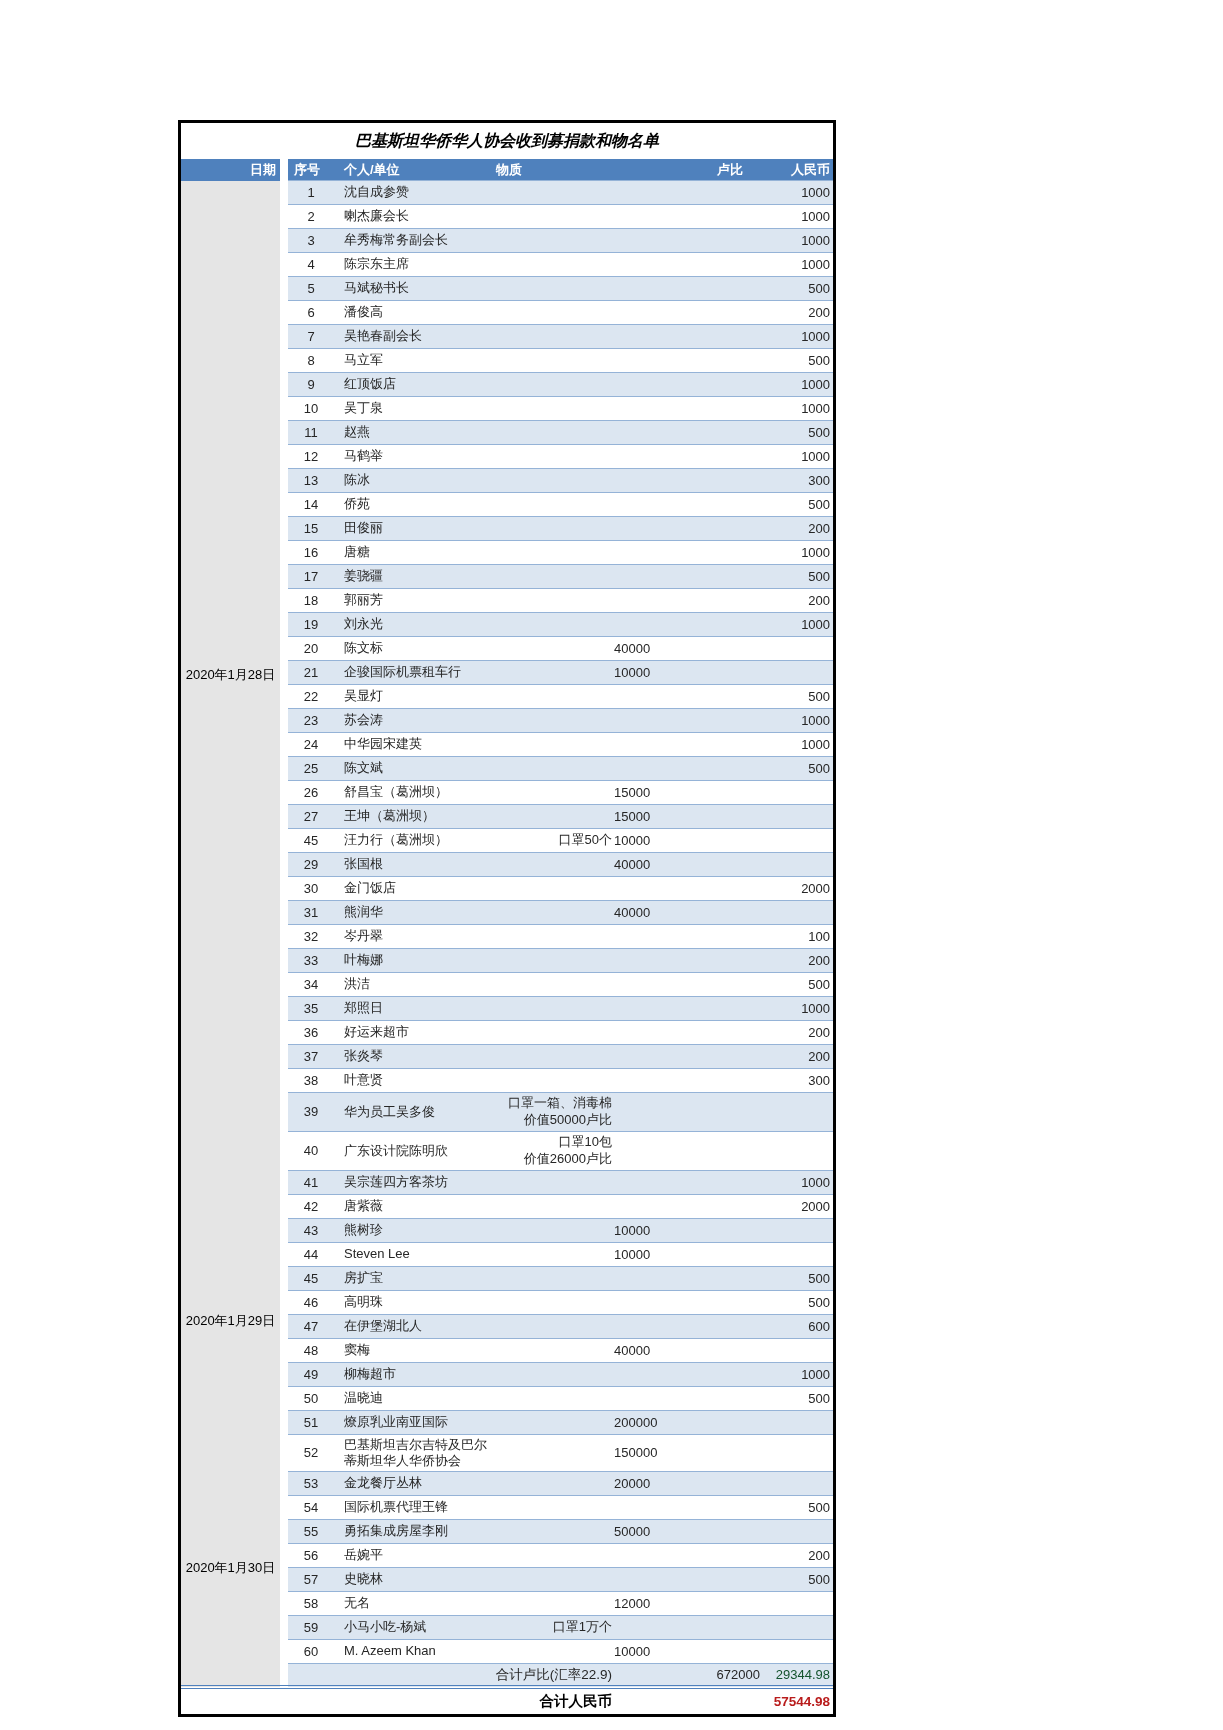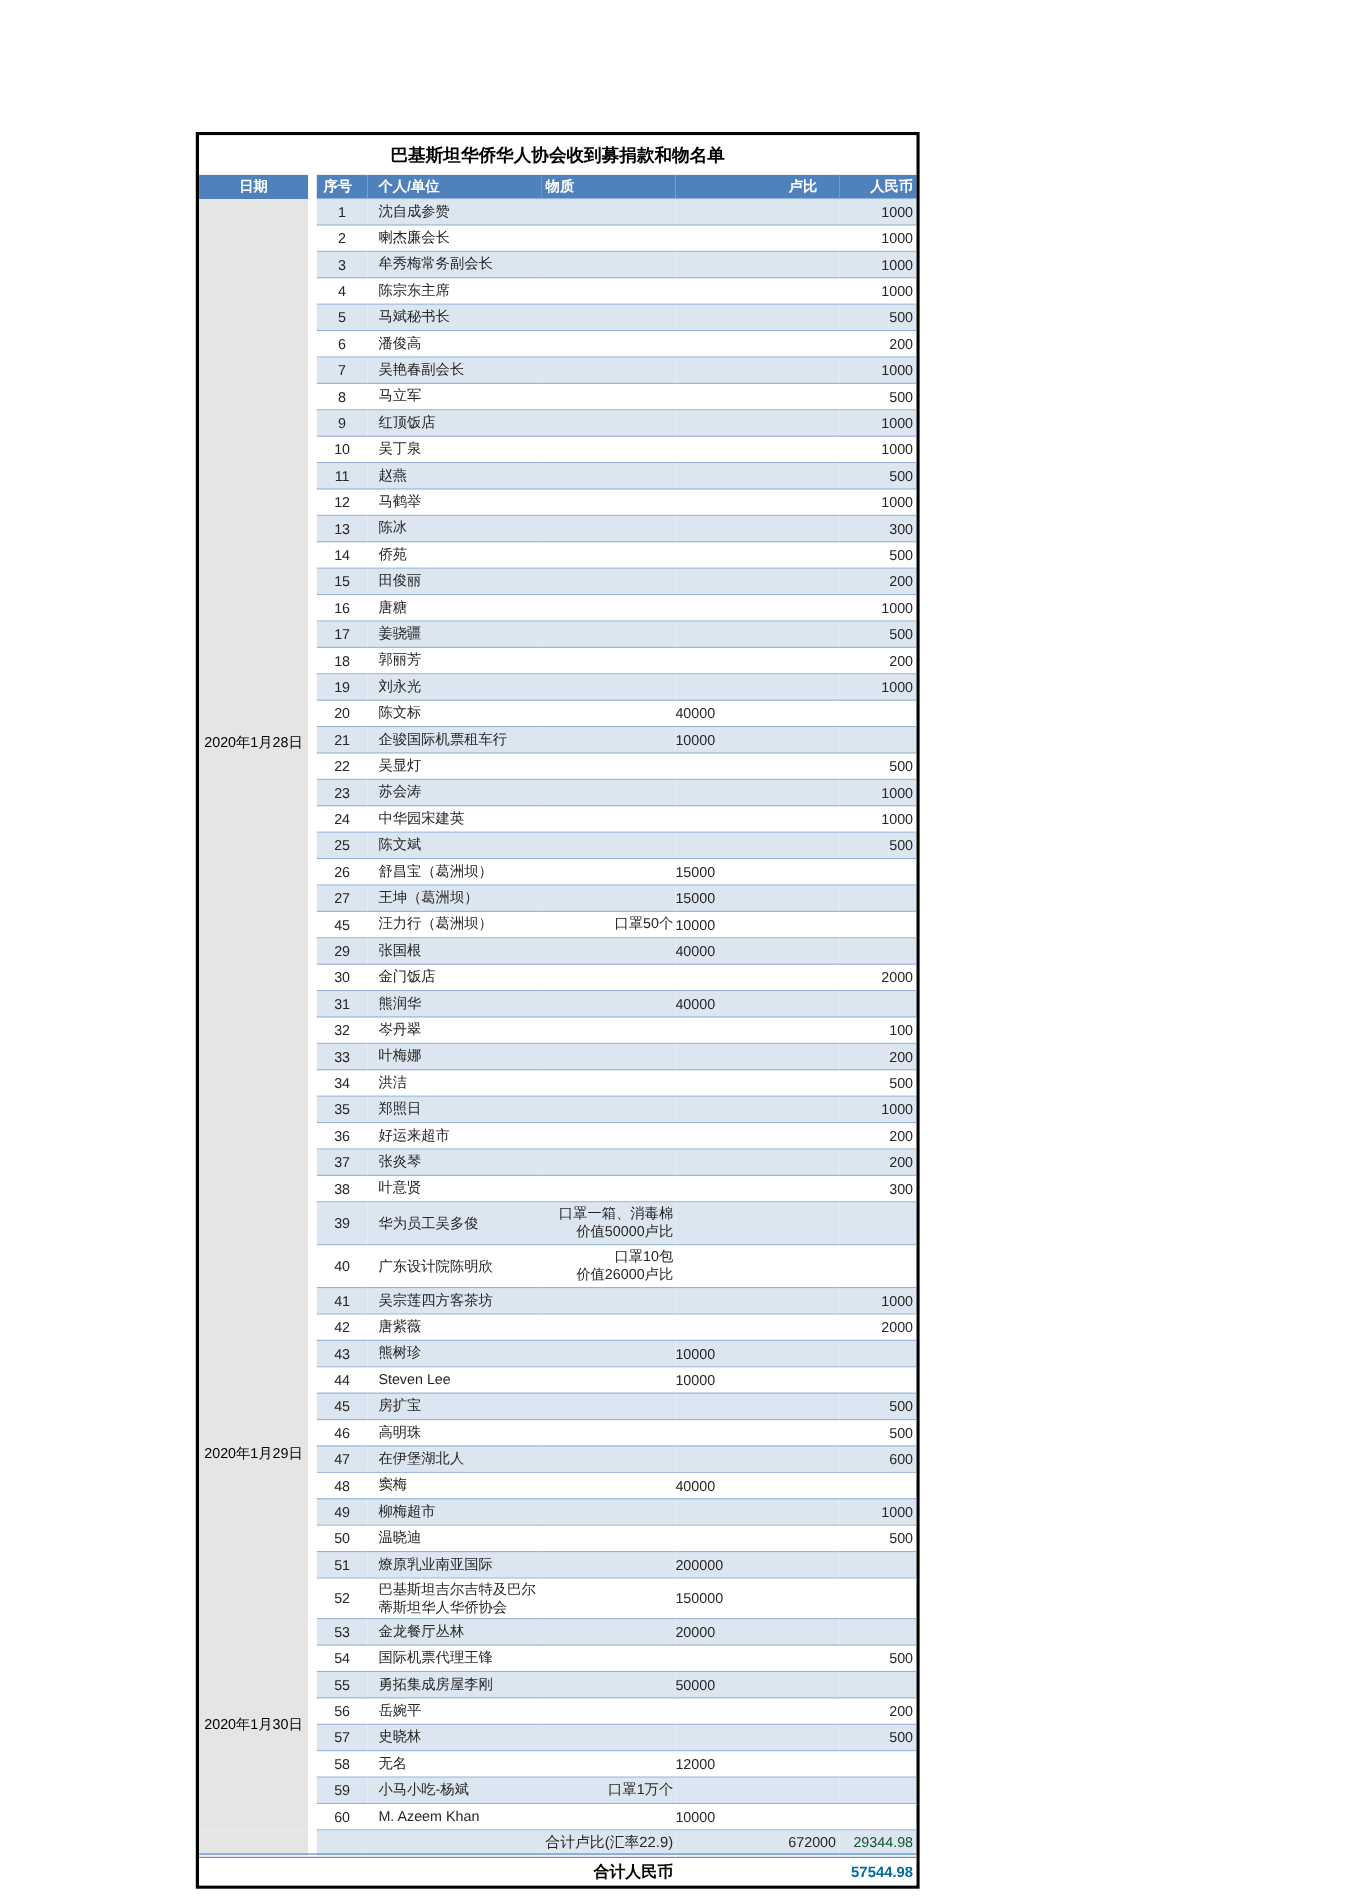--- a/index.html
+++ b/index.html
@@ -11,28 +11,28 @@
   .sheet {
     position:absolute; left:178px; top:120px;
     border:3px solid #000000; background:#ffffff;
   }
   table.donations { border-collapse:collapse; table-layout:fixed; width:652px; }
   col.c-date{width:99px;} col.c-gap{width:8px;} col.c-no{width:46px;}
   col.c-donor{width:158px;} col.c-mat{width:122px;} col.c-rupee{width:149px;} col.c-rmb{width:70px;}
 
   tr.title-row td {
     height:36px; text-align:center; font-weight:bold; font-size:16px;
-    color:#000; background:#fff; padding:0;
+    color:#000; background:#fff; padding:0;font-style:italic;
   }
   tr.header-row th {
     height:21px; font-size:13px; font-weight:bold; color:#ffffff;
     background:#4f81bd; padding:0 4px; vertical-align:middle;
   }
   tr.header-row th.h-gap { background:#ffffff; padding:0; }
-  .h-date { text-align:center; }
+  .h-date { text-align:right; }
   .h-no   { text-align:left; padding-left:6px !important; }
   .h-donor{ text-align:left; padding-left:10px !important; }
   .h-mat  { text-align:left; }
   .h-rupee{ text-align:right; padding-right:20px !important; }
   .h-rmb  { text-align:right; padding-right:3px !important; }
 
   td { font-size:13px; vertical-align:middle; padding:0; }
   td.inner { border-top:1px solid #95b3d7; height:19px; }
   tbody tr:nth-child(odd)  td.inner { background:#dce6f1; }
   tbody tr:nth-child(even) td.inner { background:#ffffff; }
@@ -48,21 +48,21 @@
   tr.total-rupee-row td.t-inner {
     background:#dce6f1; border-top:1px solid #95b3d7;
   }
   tr.total-rupee-row td { border-bottom:4px double #4f81bd; }
   .t-label { text-align:right; font-size:13.5px; padding-right:2px; }
   .t-rupee { text-align:right; padding-right:3px; }
   .t-conv  { text-align:right; padding-right:3px; }
 
   tr.total-rmb-row td { height:25px; background:#ffffff; }
   .g-label { text-align:right; font-weight:bold; font-size:14.5px; color:#000; padding-right:2px; }
-  .g-value { text-align:right; font-weight:bold; font-size:13.5px; color:#0369a1; padding-right:3px; }
+  .g-value { text-align:right; font-weight:bold; font-size:13.5px; color:#b91c1c; padding-right:3px; }
 </style>
 </head>
 <body>
 
 <div class="sheet">
   <table class="donations">
     <colgroup>
       <col class="c-date">
         <col class="c-gap">
         <col class="c-no">

